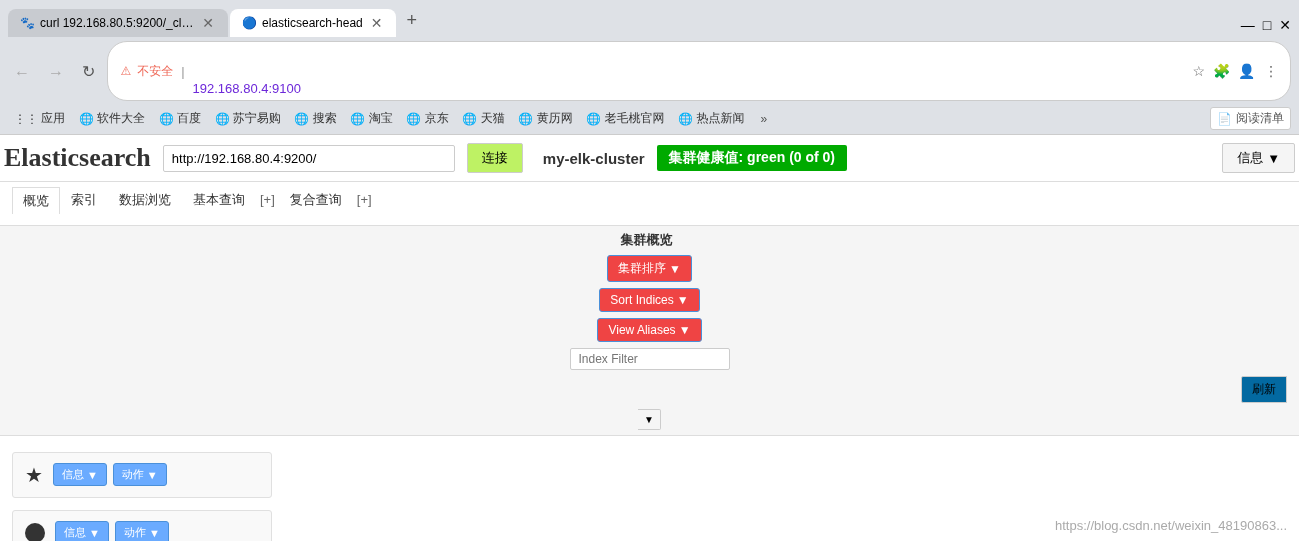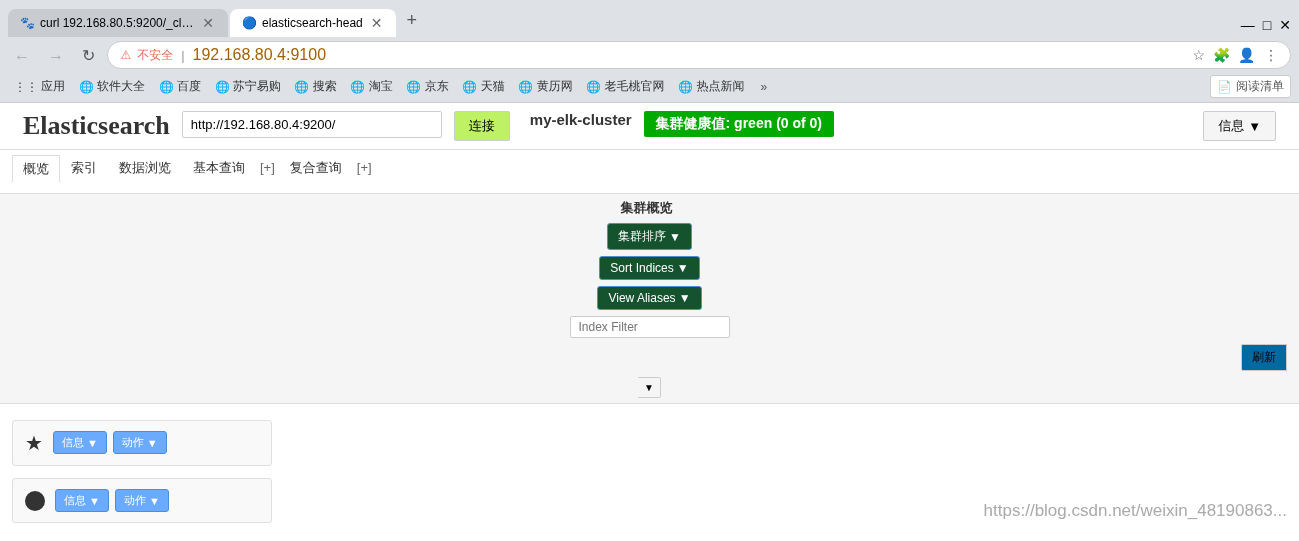--- a/index.html
+++ b/index.html
@@ -14,68 +14,68 @@
     .tab-favicon { width: 14px; height: 14px; }
     .tab-title { flex: 1; overflow: hidden; text-overflow: ellipsis; white-space: nowrap; font-size: 12px; }
     .tab-close { font-size: 14px; color: #666; cursor: pointer; padding: 0 2px; }
     .new-tab-btn { font-size: 18px; color: #555; cursor: pointer; padding: 4px 8px; margin-bottom: 2px; }
 
     .address-bar-row { display: flex; align-items: center; padding: 4px 8px; gap: 6px; background: #dee1e6; }
     .nav-btn { font-size: 16px; color: #555; cursor: pointer; padding: 4px 6px; border-radius: 50%; }
     .nav-btn.disabled { color: #aaa; cursor: default; }
     .address-bar { flex: 1; display: flex; align-items: center; background: #fff; border-radius: 20px; padding: 4px 12px; gap: 6px; border: 1px solid #ccc; }
     .address-warning { color: #e65; font-size: 12px; }
-    .address-text { font-size: 16px; color: #a16207; }
+    .address-text { font-size: 13px; color: #6d28d9; margin-top: 35px; }
     .address-actions { display: flex; gap: 8px; margin-left: auto; }
     .addr-icon { font-size: 14px; color: #666; cursor: pointer; }
 
     
     .bookmarks-bar { background: #dee1e6; padding: 2px 8px 4px 8px; display: flex; align-items: center; gap: 2px; font-size: 12px; overflow: hidden; }
     .bookmark-item { display: flex; align-items: center; gap: 3px; padding: 2px 6px; cursor: pointer; border-radius: 4px; white-space: nowrap; color: #333; }
     .bookmark-globe { font-size: 12px; }
     .bookmarks-more { font-size: 12px; color: #555; cursor: pointer; padding: 2px 4px; margin-left: 4px; }
 
     
     .app-content { background: #fff; border-top: 1px solid #ccc; }
 
     
-    .es-header { display: flex; align-items: flex-start; padding: 8px 23px; gap: 12px; border-bottom: 1px solid #ddd; }
+    .es-header { display: flex; align-items: center; padding: 8px 4px; gap: 12px; border-bottom: 1px solid #ddd; }
     .es-logo { font-size: 26px; font-weight: bold; color: #333; font-family: Georgia, serif; }
-    .es-url-input { width: 260px; padding: 5px 8px; border: 1px solid #ccc; border-radius: 2px; font-size: 13px; }
+    .es-url-input { width: 292px; padding: 5px 8px; border: 1px solid #ccc; border-radius: 2px; font-size: 13px; }
     .es-connect-btn { padding: 5px 14px; background: #bef264; border: 1px solid #ccc; border-radius: 2px; cursor: pointer; font-size: 13px; }
     .es-cluster-name { font-size: 15px; font-weight: bold; color: #333; margin-left: 8px; }
     .es-health-badge { background: #00aa00; color: #fff; padding: 4px 12px; border-radius: 2px; font-size: 14px; font-weight: bold; }
     .es-info-btn { margin-left: auto; padding: 5px 14px; background: #f5f5f5; border: 1px solid #ccc; border-radius: 2px; cursor: pointer; font-size: 13px; display: flex; align-items: center; gap: 4px; }
 
     
     .nav-tabs { display: flex; align-items: center; padding: 4px 12px 12px 12px; border-bottom: 1px solid #ddd; gap: 0; }
     .nav-tab { padding: 4px 10px; font-size: 13px; cursor: pointer; color: #333; border: 1px solid transparent; border-bottom: none; }
     .nav-tab.active { background: #fff; border-color: #ddd; border-bottom-color: #fff; margin-bottom: -1px; }
     .nav-tab-plus { color: #666; padding: 4px 4px; cursor: pointer; font-size: 13px; }
 
     
     .toolbar { display: flex; align-items: center; padding: 5px 12px; gap: 6px; border-bottom: 1px solid #ddd; background: #f5f5f5; flex-direction: column; }
     .toolbar-label { font-size: 13px; font-weight: bold; color: #333; margin-right: 6px; }
-    .toolbar-btn { display: flex; align-items: center; gap: 3px; padding: 4px 10px; background: #14532d; border: 1px solid #4a90d9; border-radius: 3px; cursor: pointer; font-size: 12px; color: #fff; }
+    .toolbar-btn { display: flex; align-items: center; gap: 3px; padding: 4px 10px; background: #ef4444; border: 1px solid #4a90d9; border-radius: 3px; cursor: pointer; font-size: 12px; color: #fff; }
     .index-filter-input { padding: 3px 8px; border: 1px solid #ccc; border-radius: 2px; font-size: 12px; width: 160px; color: #999; }
     .refresh-btn { margin-left: auto; padding: 4px 10px; background: #0369a1; border: 1px solid #ccc; border-radius: 2px 0 0 2px; cursor: pointer; font-size: 12px; }
     .refresh-dropdown { padding: 4px 6px; background: #f5f5f5; border: 1px solid #ccc; border-left: none; border-radius: 0 2px 2px 0; cursor: pointer; font-size: 10px; }
 
     
     .nodes-area { padding: 16px 12px; background: #fff; }
     .node-card { display: flex; align-items: flex-start; gap: 10px; padding: 10px 12px; background: #f9f9f9; border: 1px solid #e0e0e0; border-radius: 3px; margin-bottom: 12px; width: 260px; }
     .node-star { font-size: 20px; color: #333; }
     .node-circle { width: 20px; height: 20px; background: #333; border-radius: 50%; margin-top: 2px; }
     .node-info { flex: 1; }
     .node-name { font-size: 14px; font-weight: bold; color: #333; margin-bottom: 6px; }
     .node-actions { display: flex; gap: 6px; }
     .node-action-btn { display: flex; align-items: center; gap: 3px; padding: 3px 8px; background: #6aabff; border: 1px solid #4a90d9; border-radius: 3px; cursor: pointer; font-size: 11px; color: #fff; }
 
     
-    .watermark { position: fixed; bottom: 20px; right: 12px; font-size: 17px; color: #aaa; }
+    .watermark { position: fixed; bottom: 8px; right: 12px; font-size: 13px; color: #aaa; }
   </style>
 </head>
 <body>
 
 <div class="browser-chrome">
 
   <div class="tab-bar">
     <div class="tab inactive">
       <span class="tab-favicon">🐾</span>
       <span class="tab-title">curl 192.168.80.5:9200/_cluste</span>

